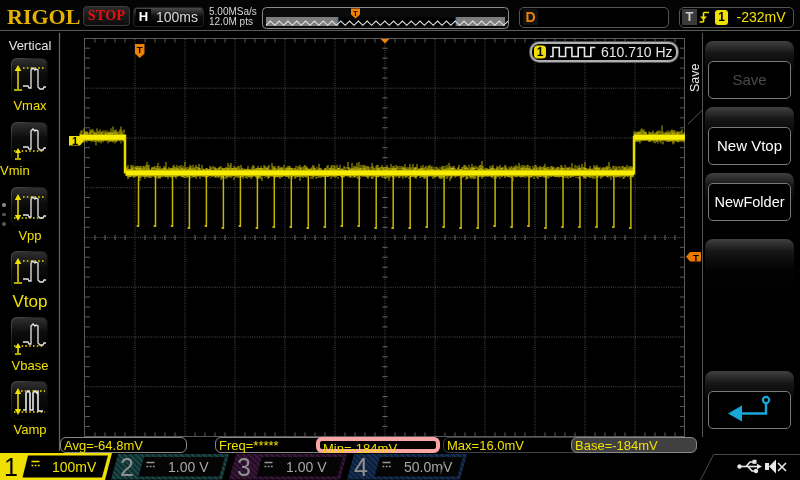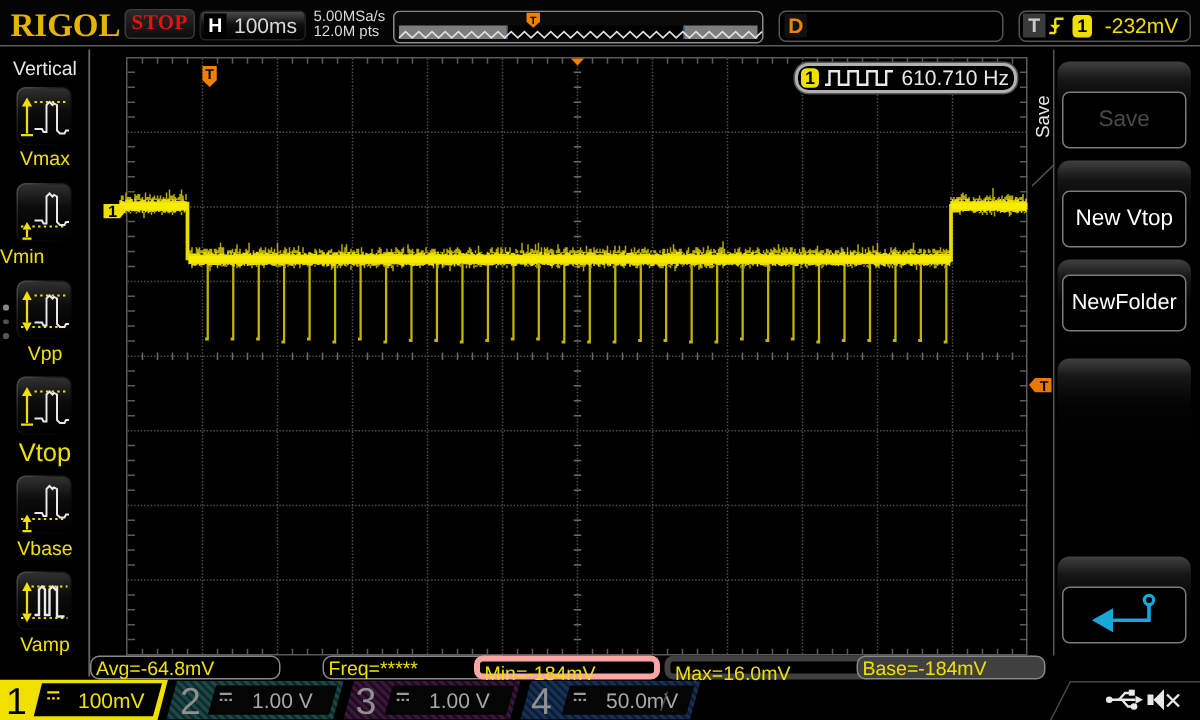--- a/index.html
+++ b/index.html
@@ -100,21 +100,21 @@
 <div class="abs" style="left:0;top:38px;width:60px;height:16px;color:#e8e8e8;font-size:13px;text-align:center;">Vertical</div>
 <div class="abs" style="left:2px;top:203px;width:4px;height:26px;">
   <div style="width:3.5px;height:3.5px;border-radius:50%;background:#888;margin-bottom:6px;"></div>
   <div style="width:3.5px;height:3.5px;border-radius:50%;background:#555;margin-bottom:6px;"></div>
   <div style="width:3.5px;height:3.5px;border-radius:50%;background:#555;"></div>
 </div>
 
 <div class="abs" style="left:60px;top:437px;width:127px;height:16px;background:#000;border:1px solid #888;border-radius:6px;color:#f0e000;font-size:13px;line-height:15.5px;padding-left:3px;">Avg=-64.8mV</div>
 <div class="abs" style="left:189px;top:437px;width:125px;height:16px;background:#000;border:1px solid #888;border-radius:6px;color:#f0e000;font-size:13px;line-height:15.5px;padding-left:3px;margin-left:26px;">Freq=*****</div>
 <div class="abs" style="left:316px;top:437px;width:124px;height:16px;background:#000;border:4px solid #fca5a5;border-radius:6px;color:#f0e000;font-size:13px;line-height:15.5px;padding-left:3px;">Min=-184mV</div>
-<div class="abs" style="left:443px;top:437px;width:141px;height:16px;background:#000;border:4px solid #404040;border-radius:6px;color:#f0e000;font-size:13px;line-height:15.5px;padding-left:3px;">Max=16.0mV</div>
+<div class="abs" style="left:443px;top:437px;width:141px;height:16px;background:#000;border:1px solid #404040;border-radius:6px;color:#f0e000;font-size:13px;line-height:15.5px;padding-left:3px;">Max=16.0mV</div>
 <div class="abs" style="left:571px;top:437px;width:126px;height:16px;background:#404040;border:1px solid #888;border-radius:6px;color:#f0e000;font-size:13px;line-height:15.5px;padding-left:3px;">Base=-184mV</div>
 
 <svg class="abs" style="left:0;top:453px;" width="800" height="27" viewBox="0 0 800 27">
   <defs>
     <pattern id="h2" width="4" height="4" patternUnits="userSpaceOnUse" patternTransform="rotate(-45)">
       <rect width="4" height="4" fill="#1d4848"></rect>
           <rect width="1.7" height="4" fill="#0c2828"></rect>
     </pattern>
     <pattern id="h3" width="4" height="4" patternUnits="userSpaceOnUse" patternTransform="rotate(-45)">
       <rect width="4" height="4" fill="#3c173c"></rect>

